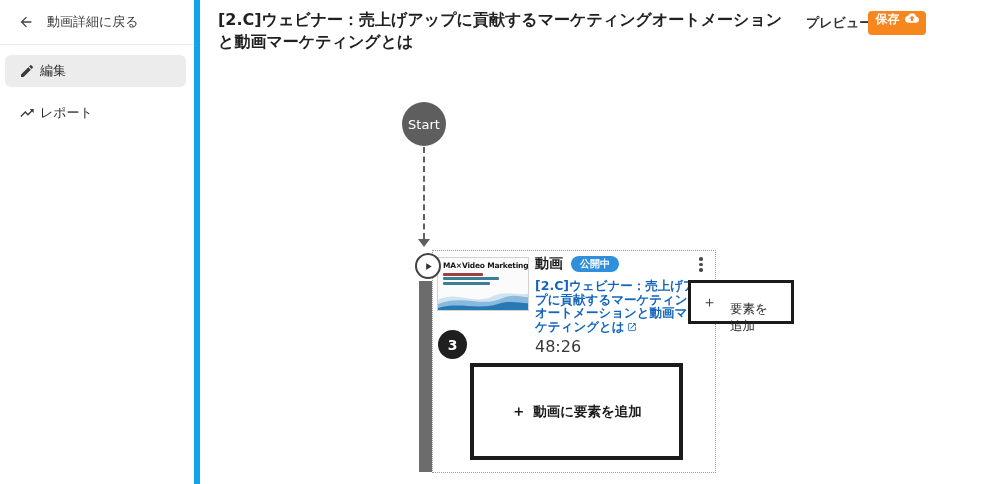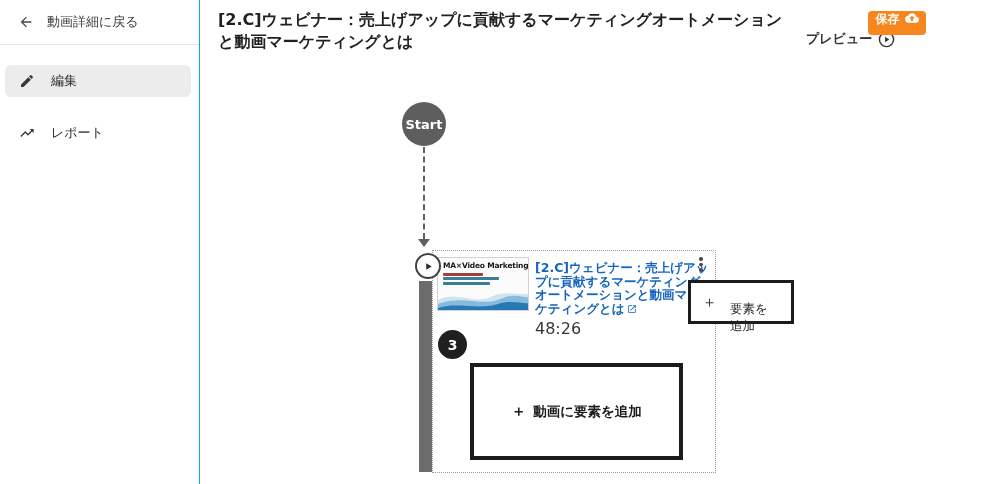--- a/index.html
+++ b/index.html
@@ -5,57 +5,57 @@
   * { margin:0; padding:0; box-sizing:border-box; }
   html,body { width:985px; height:484px; }
   body {
     font-family:"DejaVu Sans","Liberation Sans",sans-serif;
     background:#ffffff; position:relative; overflow:hidden;
     color:#222;
   }
   
   .sidebar {
     position:absolute; left:0; top:0; width:200px; height:484px;
-    background:#fff; border-right:1px solid #0ea5e9;
+    background:#fff; border-right:6px solid #0ea5e9;
   }
   .back-row {
     height:45px; display:flex; align-items:center; gap:13px;
     padding-left:18px; border-bottom:1px solid #e9e9e9; cursor:pointer;
   }
   .back-row .lbl { font-size:13px; color:#3b3b3b; }
   .nav-item {
-    height:32px; margin:20px 8px 0 5px; border-radius:6px;
-    display:flex; align-items:center; gap:16px; padding-left:14px;
+    height:32px; margin:10px 8px 0 5px; border-radius:6px;
+    display:flex; align-items:center; gap:5px; padding-left:14px;
     font-size:13px; color:#2e2e2e; cursor:pointer;
   }
   .nav-item.active { background:#ececec; }
   .icon16 { width:16px; height:16px; flex:0 0 16px; }
   
   .page-title {
     position:absolute; left:218px; top:9px; width:575px;
     font-size:16px; line-height:22px; font-weight:700; color:#212121;
   }
   .preview-btn {
     position:absolute; left:806px; top:12px; height:22px;
-    display:flex; align-items:center; gap:6px; cursor:pointer;margin-top:16px;
+    display:flex; align-items:center; gap:6px; cursor:pointer;
   }
   .preview-btn .lbl { font-size:13px; font-weight:700; color:#333; }
   .save-btn {
     position:absolute; left:868px; top:11px; width:58px; height:24px;
     background:#f6871f; border:none; border-radius:4px;
     display:flex; justify-content:center; gap:5px;
     cursor:pointer;
   }
   .save-btn .lbl { font-size:12px; font-weight:700; color:#fff; }
   
   .start-node {
     position:absolute; left:402px; top:102px; width:44px; height:44px;
     border-radius:50%; background:#5e5e5e; color:#fff;
     display:flex; align-items:center; justify-content:center;
-    font-size:13px; font-weight:700;
+    font-size:13px; font-weight:400;
   }
   .connector {
     position:absolute; left:423px; top:147px; height:92px; width:0;
     border-left:2px dashed #606060;
   }
   .arrow-head {
     position:absolute; left:418px; top:239px; width:0; height:0;
     border-left:6px solid transparent; border-right:6px solid transparent;
     border-top:8px solid #5e5e5e;
   }
@@ -189,20 +189,24 @@
   <div class="t-bar" style="width:56px;background:#3a7f96;"></div>
   <div class="t-bar" style="width:47px;background:#3a7f96;"></div>
   <svg width="95" height="28" viewBox="0 0 95 28">
     <path d="M0,18 C20,8 35,24 55,14 C70,7 85,16 95,10 L95,28 L0,28 Z" fill="#cfe3f0"></path>
     <path d="M0,22 C25,12 45,26 65,16 C78,10 88,18 95,14 L95,28 L0,28 Z" fill="#7ab3d8" opacity="0.85"></path>
     <path d="M0,26 C20,20 40,28 60,22 C75,17 88,24 95,20 L95,28 L0,28 Z" fill="#1d72b0" opacity="0.9"></path>
   </svg>
 </div>
 
 <div class="card-content">
+  <div class="type-row">
+    <span class="type-label">動画</span>
+    <span class="status-pill">公開中</span>
+  </div>
   <a class="video-link"><span>[2.C]ウェビナー：売上げアップに貢献するマーケティングオートメーションと動画マーケティングとは</span><svg width="10" height="10" viewBox="0 0 24 24">
         <path d="M19 19H5V5h7V3H5a2 2 0 0 0-2 2v14a2 2 0 0 0 2 2h14c1.1 0 2-.9 2-2v-7h-2v7zM14 3v2h3.59l-9.83 9.83 1.41 1.41L19 6.41V10h2V3h-7z" fill="#1465bd"></path>
       </svg></a>
   <div class="duration">48:26</div>
 </div>
 
 <div class="kebab">
   <i></i>
     <i></i>
     <i></i>

